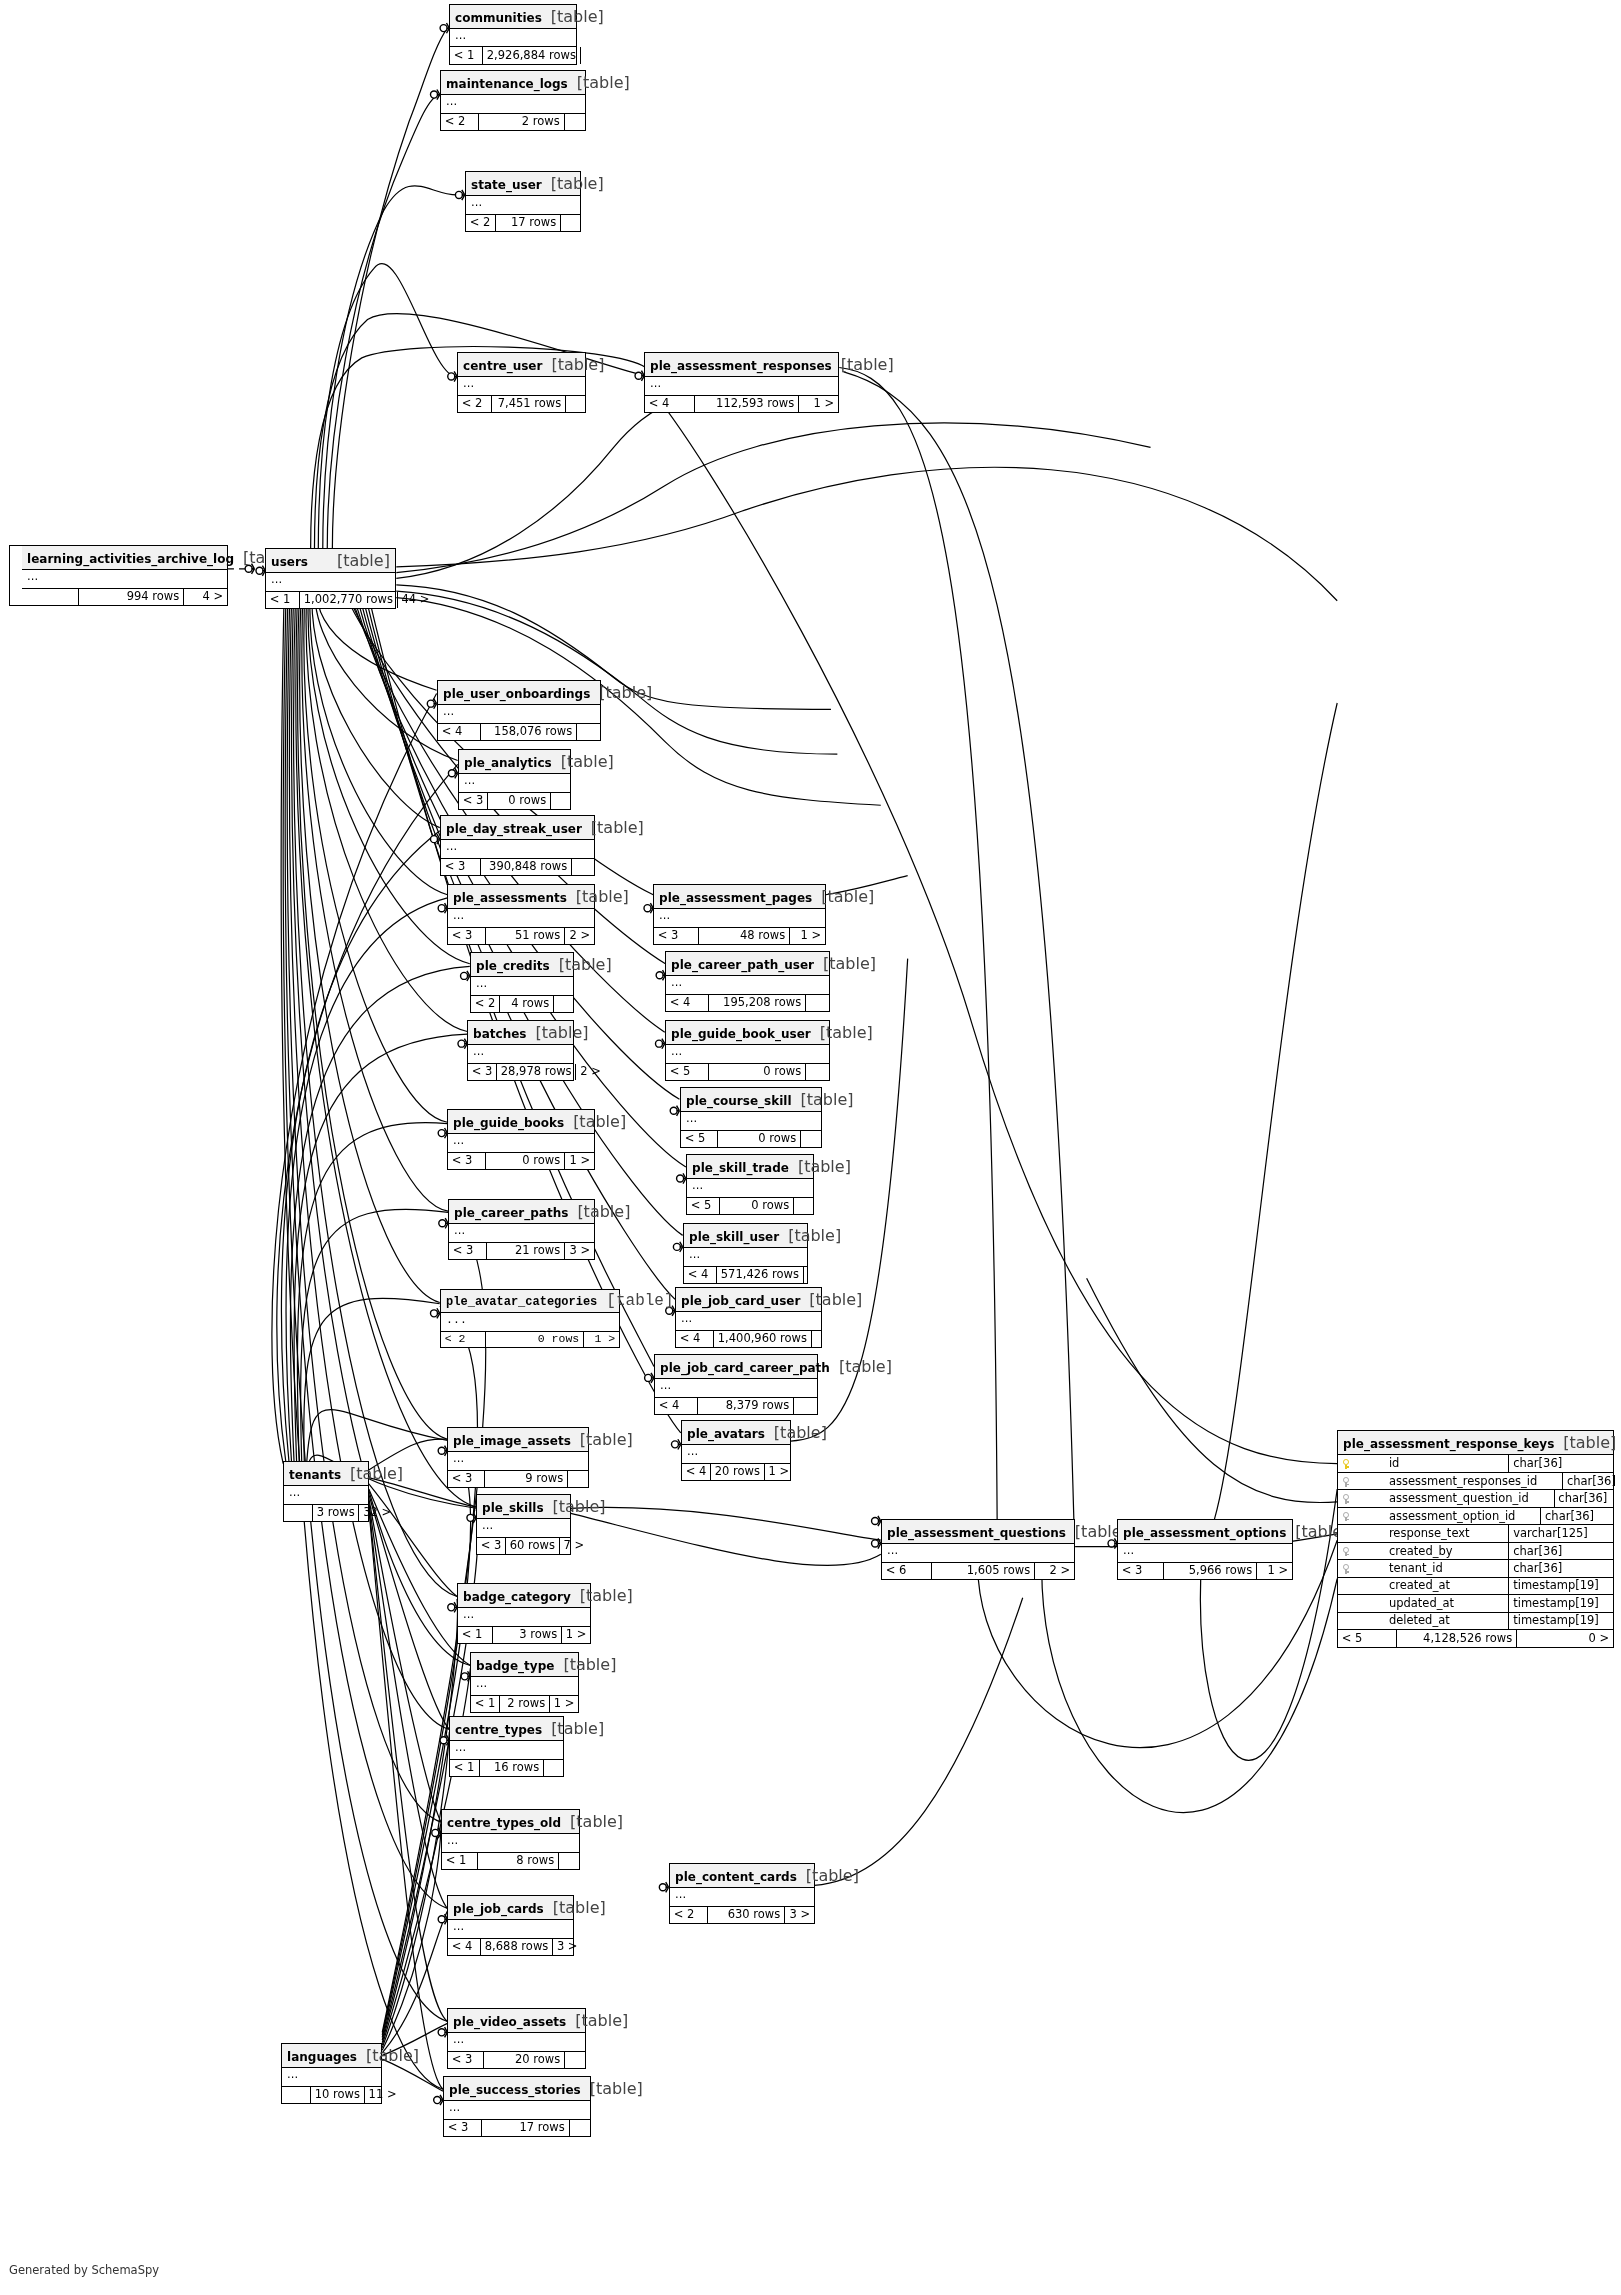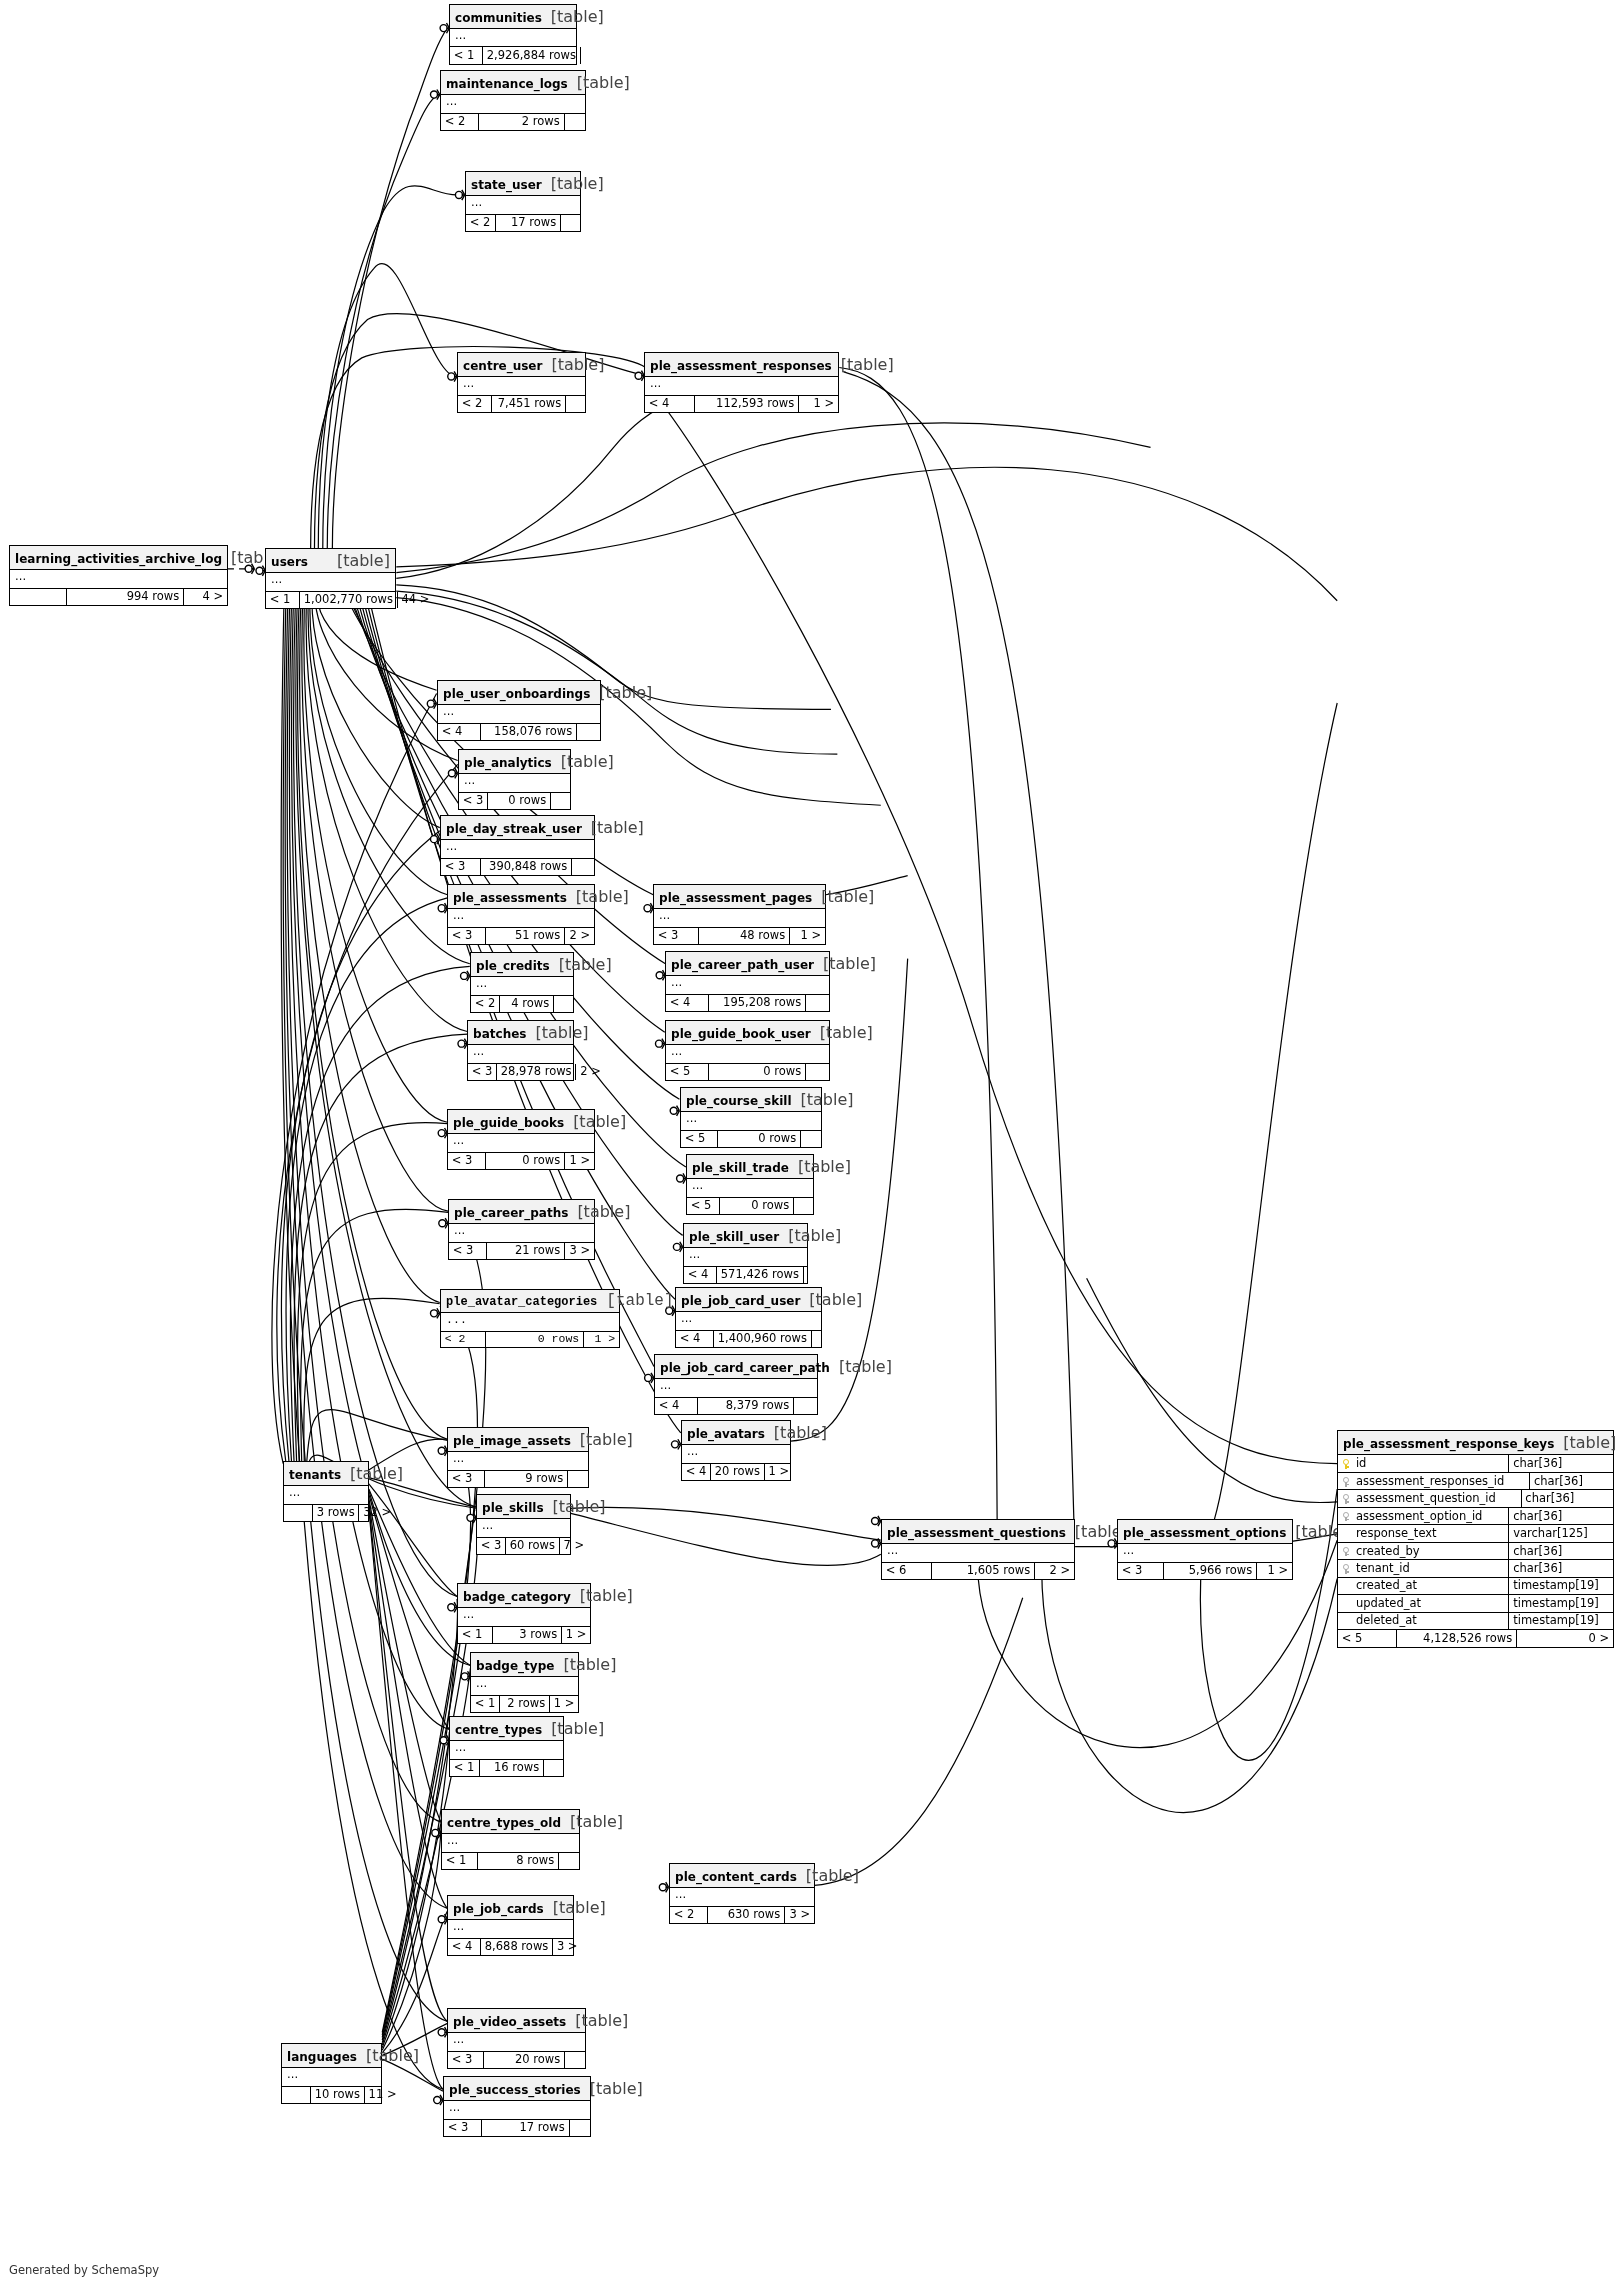--- a/index.html
+++ b/index.html
@@ -17,21 +17,21 @@
   .tbl .foot{display:flex;font-size:11.5px;color:#000;}
   .tbl .foot .c{border-right:0.6px solid #000;padding:0.6px 3.8px 1.9px 3.8px;white-space:nowrap;box-sizing:border-box;}
   .tbl .foot .c:last-child{border-right:none;}
   .tbl .foot .c1{text-align:left;}
   .tbl .foot .c2{text-align:right;flex:1;}
   .tbl .foot .c3{text-align:right;}
 
   
   .tbl.detail .col{display:flex;border-bottom:0.6px solid #000;font-size:11.5px;align-items:center;}
   .tbl.detail .col .kc{width:16.6px;flex:0 0 16.6px;text-align:center;}
-  .tbl.detail .col .cn{flex:1;padding:0.6px 3.8px 1.9px 1.3px;white-space:nowrap;}
+  .tbl.detail .col .cn{flex:1;padding:0.6px 3.8px 1.9px 1.3px;white-space:nowrap;margin-left:33px;}
   .tbl.detail .col .ct{border-left:0.6px solid #000;padding:0.6px 3.8px 1.9px 3.8px;width:96px;
                        flex:0 0 96px;white-space:nowrap;margin-left:21px;}
   .tbl.detail .col.last{border-bottom:1.3px solid #000;align-items:flex-end;}
   .keyico{display:inline-block;width:5.8px;height:9.6px;position:relative;vertical-align:middle;}
   .keyico i{position:absolute;left:0;top:0;width:5.8px;height:5.8px;border-radius:50%;
             border:1.3px solid currentColor;box-sizing:border-box;}
   .keyico b{position:absolute;left:1.9px;top:5.1px;width:1.9px;height:4.5px;background:currentColor;}
   .keyico em{position:absolute;left:1.9px;top:7px;width:3.8px;height:1.3px;background:currentColor;}
   .k-pk{color:#e8c61a;}
   .k-fk{color:#a9a9a9;}
@@ -243,21 +243,21 @@
           <span class="nm">ple_assessment_responses</span>
           <span class="tg">[table]</span>
         </div>
         <div class="body">...</div>
         <div class="foot">
           <div class="c c1" style="width:50px;flex:0 0 50px">&lt; 4</div>
           <div class="c c2">112,593 rows</div>
           <div class="c c3" style="width:39px;flex:0 0 39px">1 &gt;</div>
         </div>
       </div>
-      <div class="tbl" style="left: 9px; top: 545px; width: 219px;">
+      <div class="tbl" style="left: 9px; top: 545px; width: 219px; padding-left: 12px;">
         <div class="hdr">
           <span class="nm">learning_activities_archive_log</span>
           <span class="tg">[table]</span>
         </div>
         <div class="body">...</div>
         <div class="foot">
           <div class="c c1" style="width:57px;flex:0 0 57px"></div>
           <div class="c c2">994 rows</div>
           <div class="c c3" style="width:43px;flex:0 0 43px">4 &gt;</div>
         </div>

